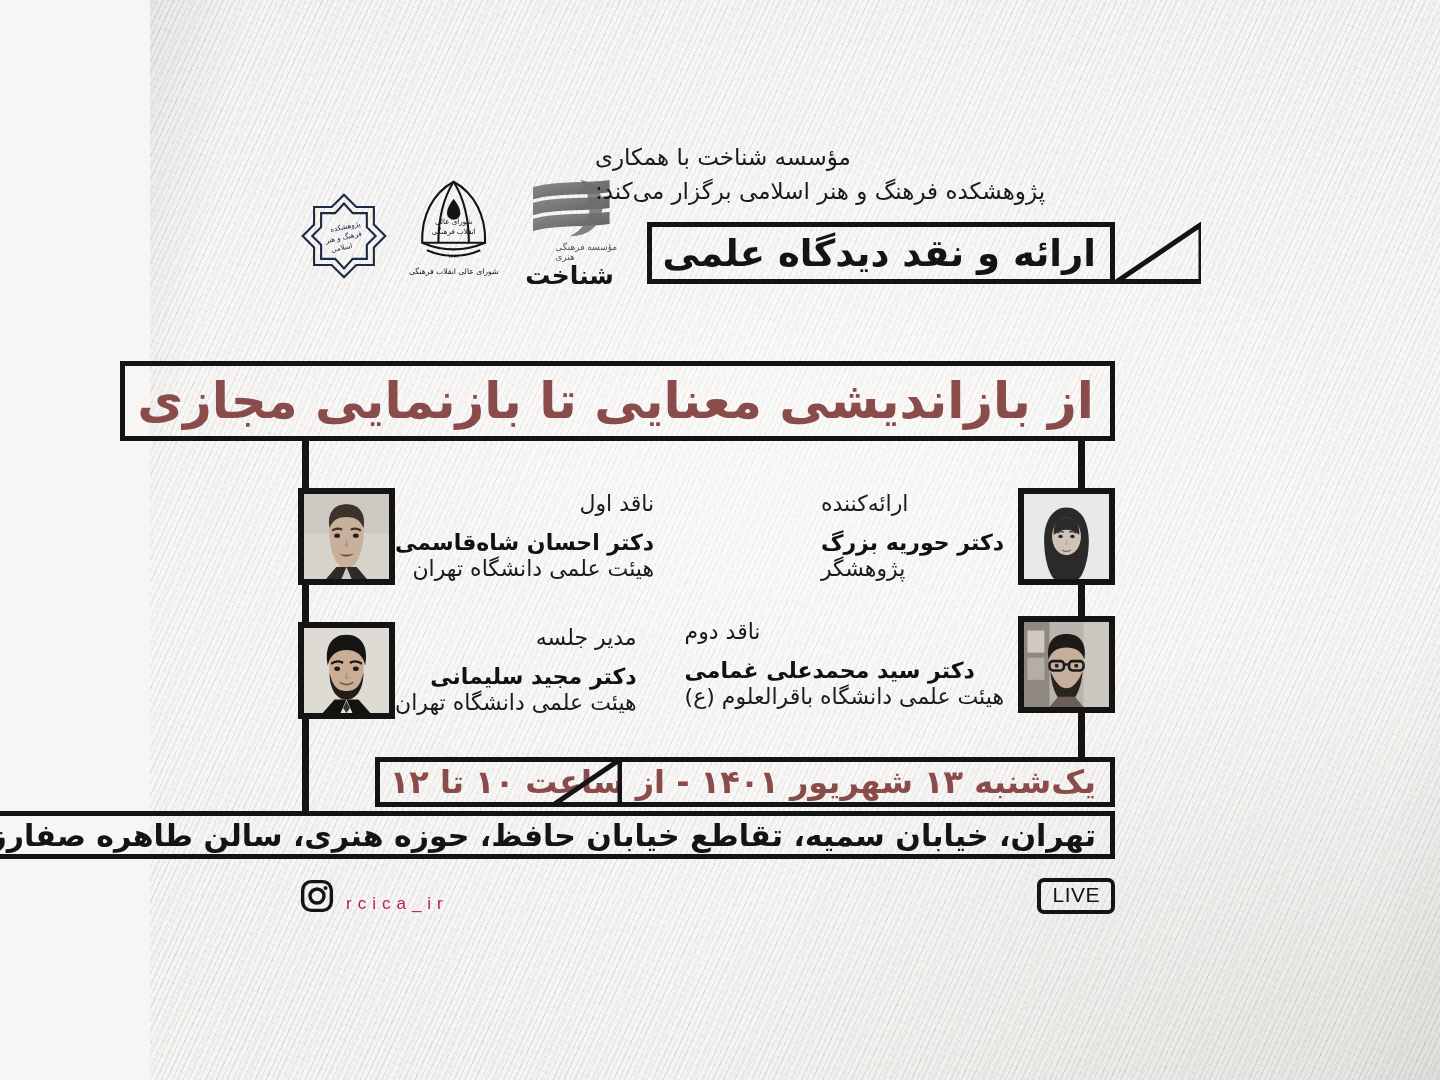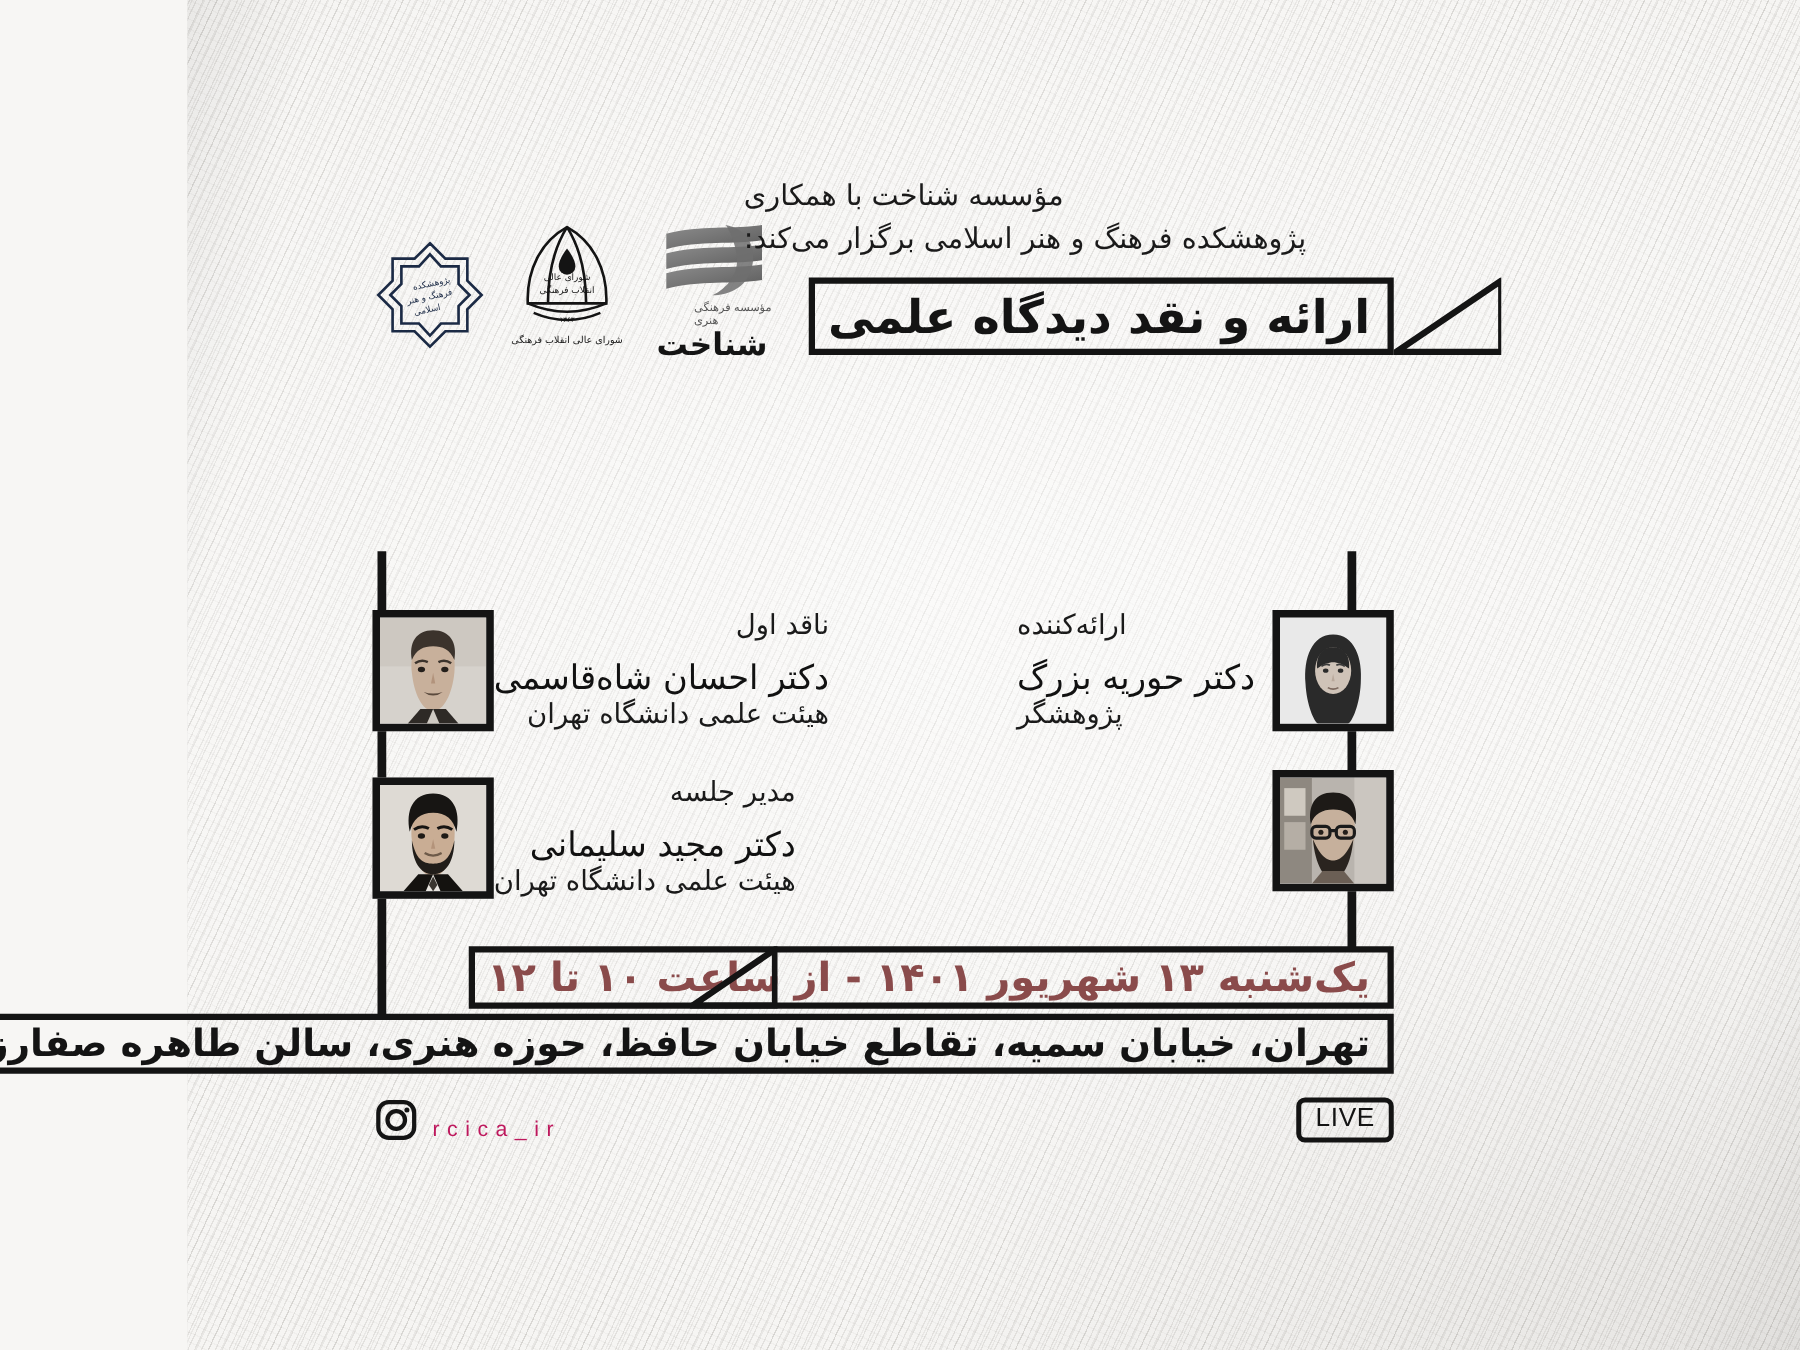--- a/index.html
+++ b/index.html
@@ -121,21 +121,21 @@
 
   
   .person{position:absolute;display:flex;align-items:center;direction:rtl;}
   .photo{
     width:97px;height:97px;border:6px solid #141414;box-sizing:border-box;
     background:#cfcfcf;overflow:hidden;flex:0 0 auto;position:relative;
   }
   .photo svg{display:block;width:100%;height:100%;}
   .ptext{direction:rtl;line-height:1.12;white-space:nowrap;}
   .ptext .role{font-size:22px;color:#1a1a1a;font-weight:500;letter-spacing:-.3px;}
-  .ptext .name{font-size:27px;color:#111;font-weight:normal;letter-spacing:-.6px;margin-top:15px;}
+  .ptext .name{font-size:22px;color:#111;font-weight:bold;letter-spacing:-.6px;margin-top:15px;}
   .ptext .aff{font-size:22px;color:#1a1a1a;font-weight:500;letter-spacing:-.3px;margin-top:1px;}
 
   
   .person.right{right:325px;}
   .person.right .ptext{text-align:left;margin-left:0;margin-right:14px;}
   
   .person.left{left:298px;flex-direction:row-reverse;justify-content:flex-end;}
   .person.left .ptext{text-align:right;margin-right:14px;}
 
   
@@ -232,20 +232,23 @@
       <span class="t">ارائه و نقد دیدگاه علمی</span>
     </div>
 
     <div class="ribbon">
       <svg width="86" height="62" viewBox="0 0 86 62" aria-hidden="true">
         <path d="M86 2.5 L86 59.5 L2 59.5 Z" fill="none" stroke="#141414" stroke-width="5"></path>
       </svg>
     </div>
 
 
+    <div class="box" id="box-title2">
+      <span class="t">از بازاندیشی معنایی تا بازنمایی مجازی</span>
+    </div>
 
     <div class="vline" style="left:302px;top:441px;height:372px;"></div>
 
     <div class="vline" style="left:1078px;top:441px;height:320px;"></div>
 
     <div class="person right" style="top:488px;">
       <div class="photo">
         <svg viewBox="0 0 100 100" aria-hidden="true">
           <rect width="100" height="100" fill="#e9e9e9"></rect>
           <path d="M50 16 C30 16 22 38 24 62 C25 82 32 98 36 100 L64 100 C68 98 75 82 76 62 C78 38 70 16 50 16 Z" fill="#2a2a2a"></path>
@@ -278,20 +281,25 @@
           <path d="M50 14 C33 14 26 26 29 44 C32 34 40 30 50 30 C60 30 68 34 71 44 C74 26 67 14 50 14 Z" fill="#1d1a17"></path>
           <path d="M31 58 C33 82 42 96 50 96 C58 96 67 82 69 58 C62 74 56 78 50 78 C44 78 38 74 31 58 Z" fill="#2a241f"></path>
           <rect x="30" y="46" width="17" height="11" rx="4" fill="none" stroke="#1b1b1b" stroke-width="3"></rect>
           <rect x="53" y="46" width="17" height="11" rx="4" fill="none" stroke="#1b1b1b" stroke-width="3"></rect>
           <line x1="47" y1="50" x2="53" y2="50" stroke="#1b1b1b" stroke-width="3"></line>
           <circle cx="38.5" cy="51.5" r="2.4" fill="#241f1b"></circle>
           <circle cx="61.5" cy="51.5" r="2.4" fill="#241f1b"></circle>
           <path d="M40 88 L30 100 L70 100 L60 88 Z" fill="#6b5f55"></path>
         </svg>
       </div>
+      <div class="ptext">
+        <div class="role">ناقد دوم</div>
+        <div class="name">دکتر سید محمدعلی غمامی</div>
+        <div class="aff">هیئت علمی دانشگاه باقرالعلوم (ع)</div>
+      </div>
     </div>
 
     <div class="person left" style="top:488px;">
       <div class="photo">
         <svg viewBox="0 0 100 100" aria-hidden="true">
           <rect width="100" height="100" fill="#d6d2cc"></rect>
           <rect x="0" y="0" width="100" height="46" fill="#cdc8c1"></rect>
           <path d="M50 18 C34 18 28 34 30 52 C32 72 40 88 50 88 C60 88 68 72 70 52 C72 34 66 18 50 18 Z" fill="#c8b09b"></path>
           <path d="M50 12 C34 12 27 24 30 40 C34 30 41 27 50 27 C59 27 66 30 70 40 C73 24 66 12 50 12 Z" fill="#3b332c"></path>
           <ellipse cx="39" cy="49" rx="3.4" ry="2.6" fill="#241f1b"></ellipse>

